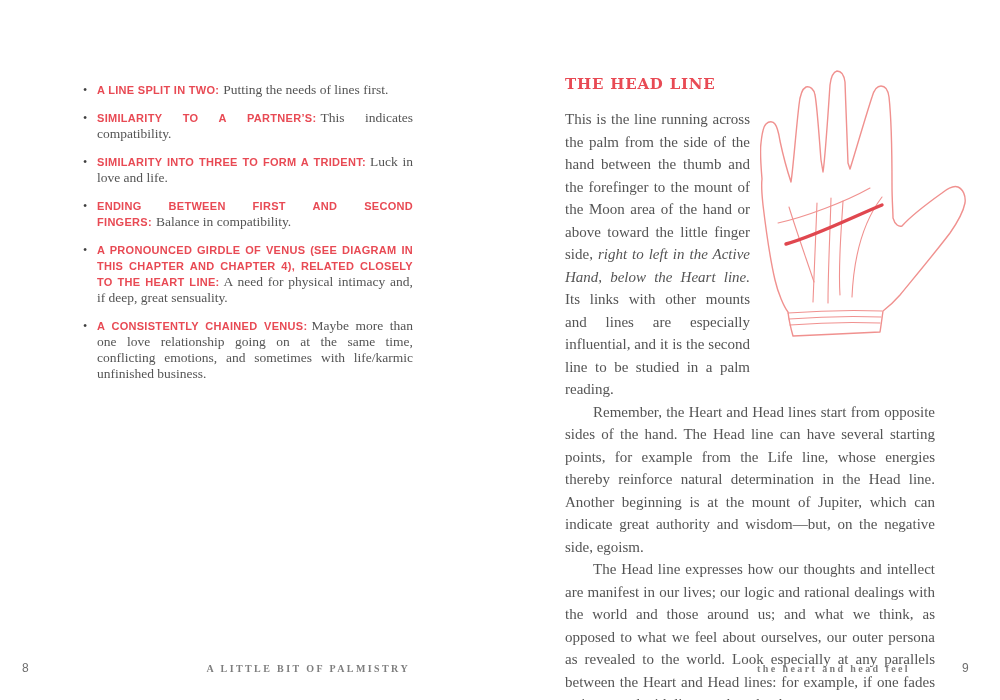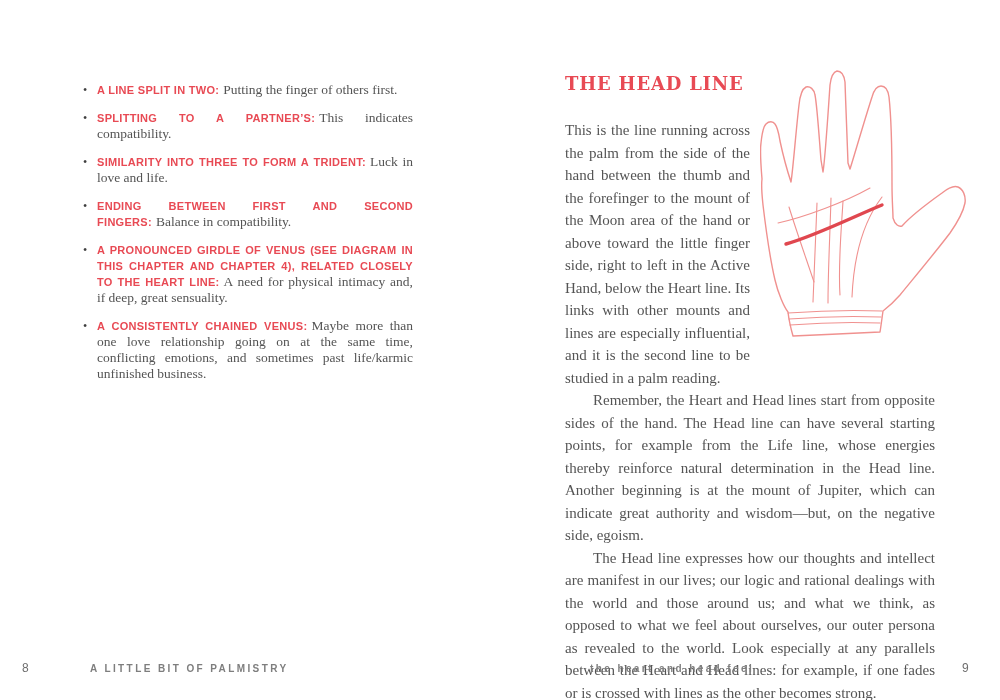--- a/index.html
+++ b/index.html
@@ -46,87 +46,87 @@
     margin-right:4px;
     margin-top:10px;
   }
   
   .right-page{
     position:absolute; left:565px; top:72px; width:370px;
   }
   .right-page h1{
     font-family:"DejaVu Serif", serif;
     font-weight:bold;
-    font-size:18px;
+    font-size:15px;
     line-height:24px;
     letter-spacing:.8px;
     color:var(--accent-red);
-    margin-bottom:23px;
+    margin-bottom:12px;
   }
   .para{
     font-size:15px;
     line-height:22.5px;
     text-align:justify;
   }
   .para.narrow{ width:185px; }
   .para.indent{ text-indent:28px; }
-  .italic-phrase{ }
+  .italic-phrase{ font-style:italic; }
   
   .palm-art{
     position:absolute; left:760px; top:55px;
     width:230px; height:300px;
   }
   .palm-art .outline{ stroke:var(--hand-outline-pink); stroke-width:1.4; fill:none; stroke-linecap:round; stroke-linejoin:round;}
   .palm-art .thin{ stroke:var(--hand-outline-pink); stroke-width:1.1; fill:none; stroke-linecap:round;}
   .palm-art .thick{ stroke:var(--head-line-red); stroke-width:3.4; fill:none; stroke-linecap:round;}
   
   .page-num{
     position:absolute; top:661px;
     font-family:"Liberation Sans", sans-serif;
     font-size:12px; color:#6e6e6e;
   }
   .page-num.left{ left:22px; }
   .page-num.right{ left:962px; }
   .running-head{
     position:absolute; top:663px;
-    width:320px; text-align:left;
-    font-family:Liberation Sans, sans-serif;
+    width:320px; text-align:right;
+    font-family:Liberation Serif, serif;
     font-weight:600;
     font-size:10px;
     letter-spacing:2.4px;
     color:var(--footer-text);
     white-space:nowrap;
   }
   .running-head.left{ left:90px; }
   .running-head.right{ left:590px; }
 </style>
 </head>
 <body>
 
 <main>
 
   <section class="left-page">
     <div class="bullet-list">
       <div class="bullet-item">
-        <span class="dot">•</span><span class="label">A LINE SPLIT IN TWO:</span><span class="text">Putting the finger of others first.</span>
+        <span class="dot">•</span><span class="label">A LINE SPLIT IN TWO:</span><span class="text">Putting the needs of lines first.</span>
       </div>
       <div class="bullet-item">
-        <span class="dot">•</span><span class="label">SPLITTING TO A PARTNER’S:</span><span class="text">This indicates compatibility.</span>
+        <span class="dot">•</span><span class="label">SIMILARITY TO A PARTNER’S:</span><span class="text">This indicates compatibility.</span>
       </div>
       <div class="bullet-item">
         <span class="dot">•</span><span class="label">SIMILARITY INTO THREE TO FORM A TRIDENT:</span><span class="text">Luck in love and life.</span>
       </div>
       <div class="bullet-item">
         <span class="dot">•</span><span class="label">ENDING BETWEEN FIRST AND SECOND FINGERS:</span><span class="text">Balance in compatibility.</span>
       </div>
       <div class="bullet-item">
         <span class="dot">•</span><span class="label">A PRONOUNCED GIRDLE OF VENUS (SEE DIAGRAM IN THIS CHAPTER AND CHAPTER 4), RELATED CLOSELY TO THE HEART LINE:</span><span class="text">A need for physical intimacy and, if deep, great sensuality.</span>
       </div>
       <div class="bullet-item">
-        <span class="dot">•</span><span class="label">A CONSISTENTLY CHAINED VENUS:</span><span class="text">Maybe more than one love relationship going on at the same time, conflicting emotions, and sometimes past life/karmic unfinished business.</span>
+        <span class="dot">•</span><span class="label">A CONSISTENTLY CHAINED VENUS:</span><span class="text">Maybe more than one love relationship going on at the same time, conflicting emotions, and sometimes with life/karmic unfinished business.</span>
       </div>
     </div>
   </section>
 
   <section class="right-page">
     <h1>THE HEAD LINE</h1>
     <p class="para narrow"><span>This is the line running across the palm from the side of the hand between the thumb and the forefinger to the mount of the Moon area of the hand or above toward the little finger side, </span><span class="italic-phrase">right to left in the Active Hand, below the Heart line.</span><span> Its links with other mounts and lines are especially influential, and it is the second line to be studied in a palm reading.</span></p>
     <p class="para indent">Remember, the Heart and Head lines start from opposite sides of the hand. The Head line can have several starting points, for example from the Life line, whose energies thereby reinforce natural determination in the Head line. Another beginning is at the mount of Jupiter, which can indicate great authority and wisdom—but, on the negative side, egoism.</p>
     <p class="para indent">The Head line expresses how our thoughts and intellect are manifest in our lives; our logic and rational dealings with the world and those around us; and what we think, as opposed to what we feel about ourselves, our outer persona as revealed to the world. Look especially at any parallels between the Heart and Head lines: for example, if one fades or is crossed with lines as the other becomes strong.</p>
   </section>

